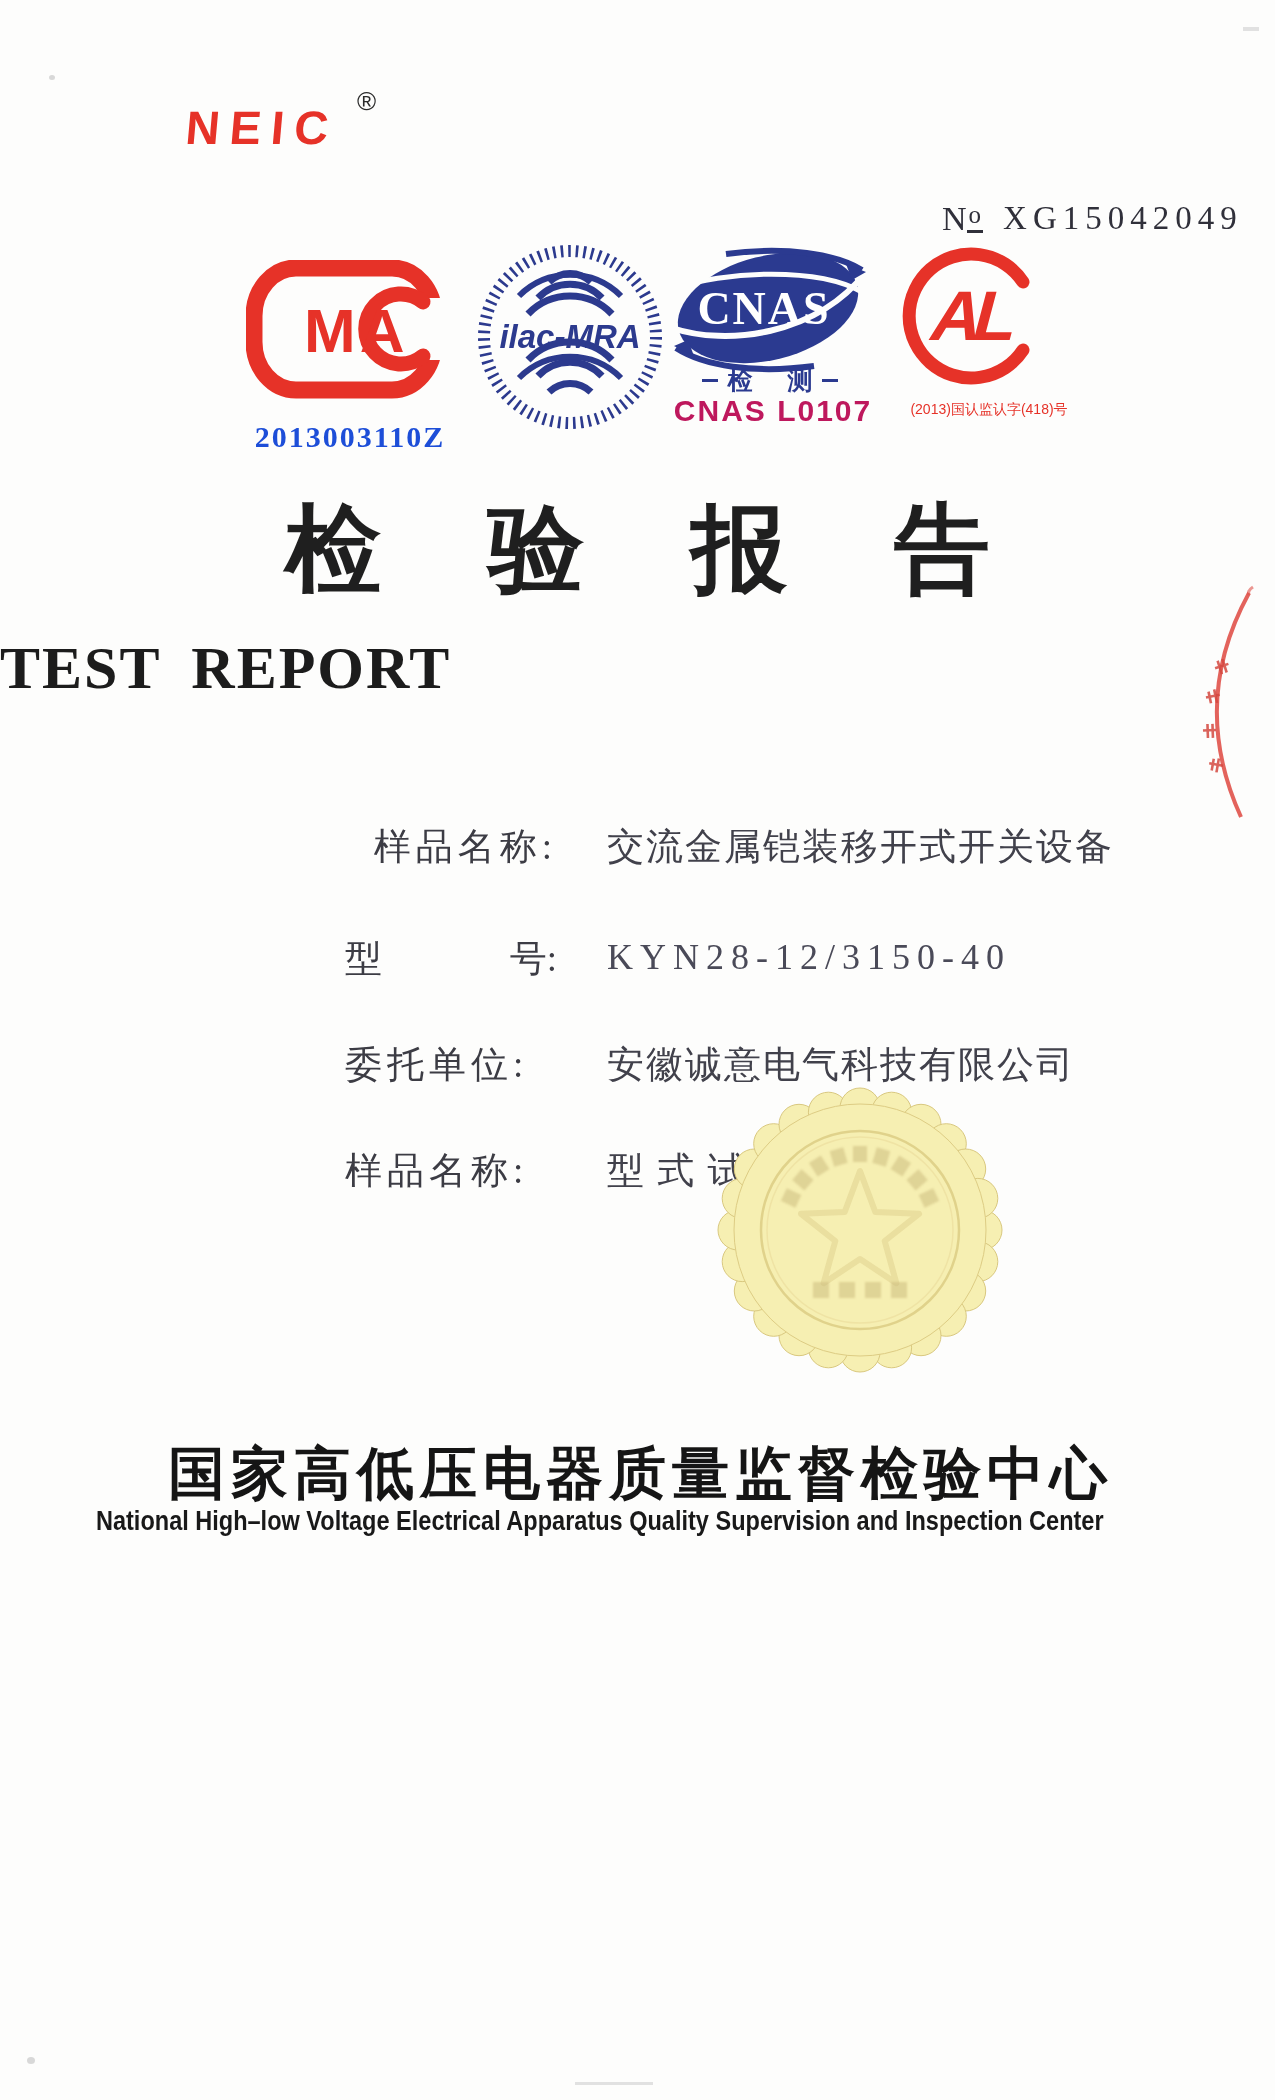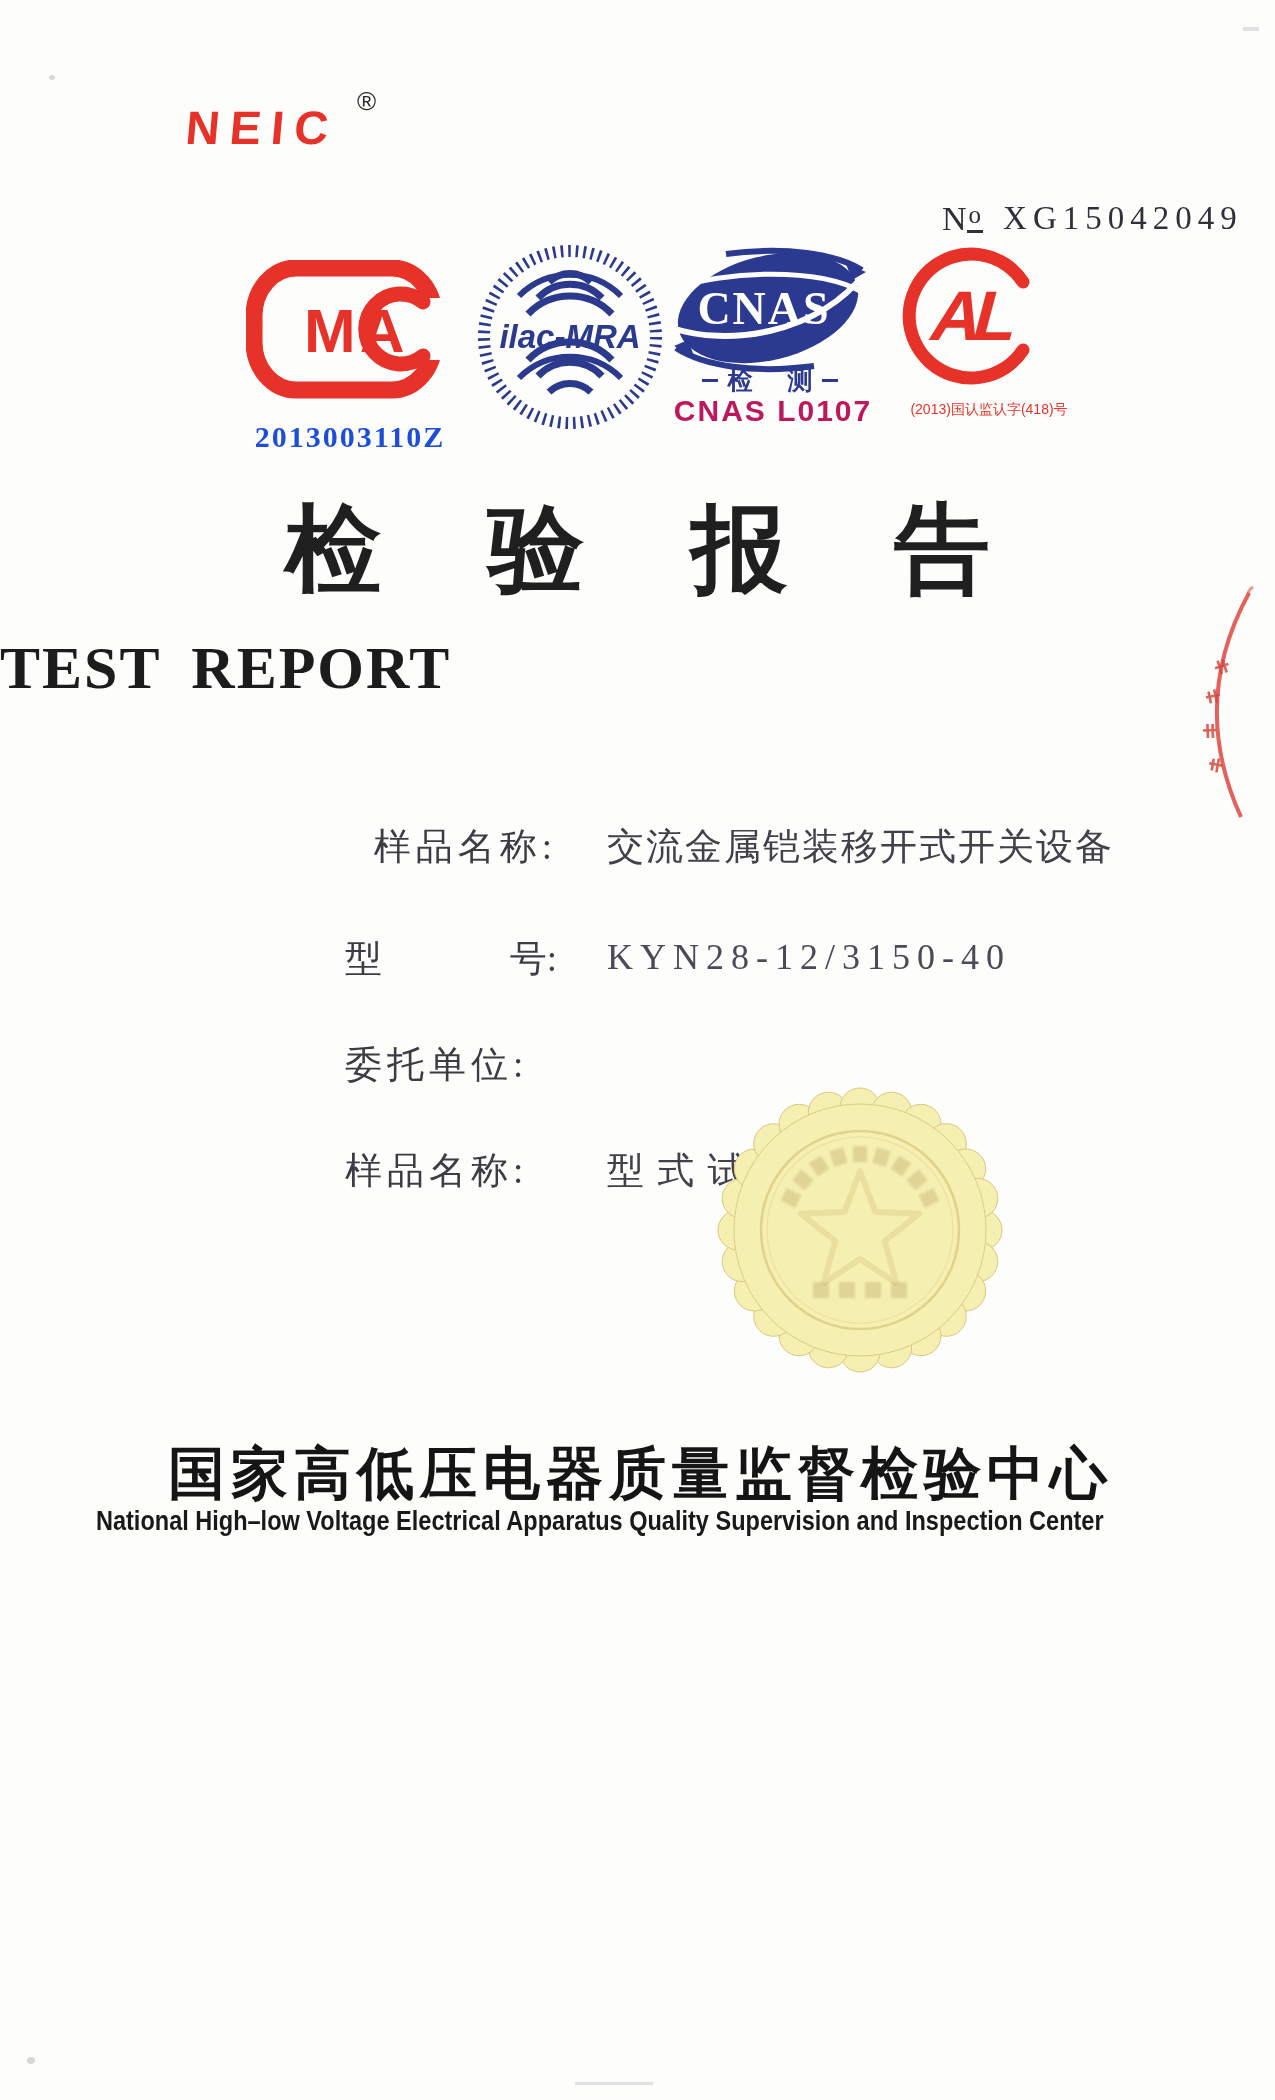--- a/index.html
+++ b/index.html
@@ -175,20 +175,21 @@
   <div class="abs row" style="top:934px;">
     <span class="label spread">
       <span>型</span>
       <span>号:</span>
     </span>
     <span class="value mono">KYN28-12/3150-40</span>
   </div>
 
   <div class="abs row" style="top:1040px;">
     <span class="label">委托单位:</span>
+    <span class="value">安徽诚意电气科技有限公司</span>
   </div>
 
   <div class="abs row" style="top:1146px;">
     <span class="label">样品名称:</span>
     <span class="value">型 式 试 验</span>
   </div>
 
   <svg class="abs" style="left:700px;top:1070px;" width="320" height="320" viewBox="0 0 320 320">
     <defs>
         <filter id="embossblur">

